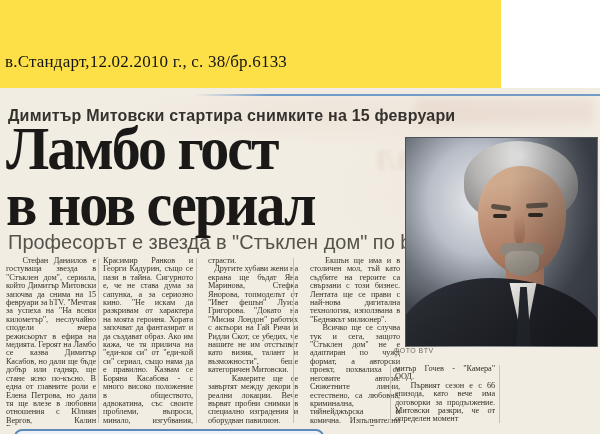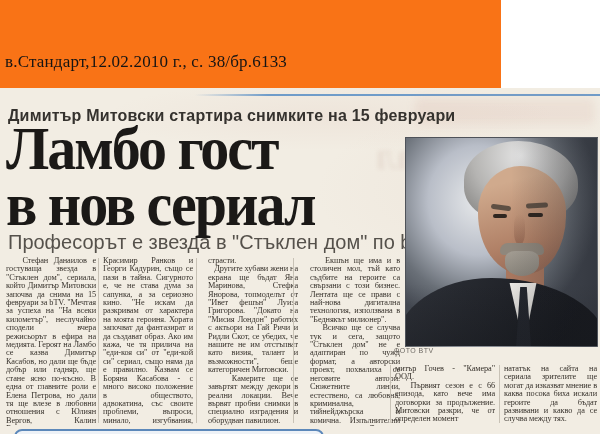--- a/index.html
+++ b/index.html
@@ -1,17 +1,17 @@
 <!DOCTYPE html>
 <html><head>
 <meta charset="utf-8">
 <style>
   html,body{margin:0;padding:0;width:600px;height:434px;overflow:hidden;background:#ffffff;
     font-family:"Liberation Serif", serif;}
-  .page{position:relative;width:501px;height:434px;background:#f97316;}
+  .page{position:relative;width:501px;height:434px;background:#fde047;}
   .source-line{position:absolute;left:5px;top:52px;font-size:17px;color:#141414;
     font-family:"Liberation Serif",serif;letter-spacing:.2px;}
   
   .clip{position:absolute;left:0;top:88px;width:600px;height:346px;background:#f2ede3;}
   .clip:before{content:"";position:absolute;inset:0;
     background:radial-gradient(ellipse 320px 50px at 55% 8%, rgba(214,178,166,.14), rgba(214,178,166,0) 70%),
                radial-gradient(ellipse 260px 120px at 85% 30%, rgba(205,170,158,.10), rgba(205,170,158,0) 75%);}
   .top-rule{position:absolute;left:195px;top:6px;width:405px;height:2px;
     background:linear-gradient(to right, rgba(111,156,201,0), #6f9cc9 18%, #6f9cc9);}
   .kicker{position:absolute;left:8px;top:19px;width:585px;font-family:"Liberation Sans",sans-serif;
@@ -130,21 +130,20 @@
 
     <div class="col c1">&nbsp;&nbsp;&nbsp;Стефан Данаилов е гостуваща звезда в "Стъклен дом", сериала, който Димитър Митовски започва да снима на 15 февруари за bTV. "Мечтая за успеха на "На всеки километър", неслучайно сподели вчера режисьорът в ефира на медията. Героят на Ламбо се казва Димитър Касабов, но дали ще бъде добър или гадняр, ще стане ясно по-късно. В една от главните роли е Елена Петрова, но дали тя ще влезе в любовни отношения с Юлиян Вергов, Калин Врачански,</div>
     <div class="col c2">Красимир Ранков и Георги Кадурин, също се пази в тайна. Сигурното е, че не става дума за сапунка, а за сериозно кино. "Не искам да разкривам от характера на моята героиня. Хората започват да фантазират и да създават образ. Ако им кажа, че тя прилича на "еди-коя си" от "еди-кой си" сериал, също няма да е правилно. Казвам се Боряна Касабова - с много високо положение в обществото, адвокатина, със своите проблеми, въпроси, минало, изгубвания, трепети и</div>
     <div class="col c3">страсти.
 &nbsp;&nbsp;&nbsp;Другите хубави жени на екрана ще бъдат Яна Маринова, Стефка Янорова, топмоделът от "Ивет фешън" Луиза Григорова. "Докато на "Мисия Лондон" работих с актьори на Гай Ричи и Ридли Скот, се убедих, че нашите не им отстъпват като визия, талант и възможности", беше категоричен Митовски.
 &nbsp;&nbsp;&nbsp;Камерите ще се завъртят между декори в реални локации. Вече вървят пробни снимки в специално изградения и оборудван павилион.</div>
     <div class="col c4">&nbsp;&nbsp;&nbsp;Екшън ще има и в столичен мол, тъй като съдбите на героите са свързани с този бизнес. Лентата ще се прави с най-нова дигитална технология, използвана в "Беднякът милионер".
 &nbsp;&nbsp;&nbsp;Всичко ще се случва тук и сега, защото "Стъклен дом" не е адаптиран по чужд формат, а авторски проект, похвалиха се неговите автори. Сюжетните линии, естествено, са любовна, криминална, тийнейджърска и комична. Изпълнителни продуценти са Димитър Митовски и Ди-</div>
     <div class="col c5">митър Гочев - "Камера" ООД.
 &nbsp;&nbsp;&nbsp;Първият сезон е с 66 епизода, като вече има договорки за продължение. Митовски разкри, че от определен момент</div>
-    <div class="col c6">нататък на сайта на сериала зрителите ще могат да изказват мнение в каква посока биха искали героите да бъдат развивани и какво да се случва между тях.</div>
 
     <div class="vsep s1"></div>
     <div class="vsep s2"></div>
     <div class="vsep s3"></div>
     <div class="vsep s4"></div>
     <div class="vsep s5"></div>
 
     <div class="inset-box"></div>
     <div class="dropcap-wrap">
       <span>В</span>

